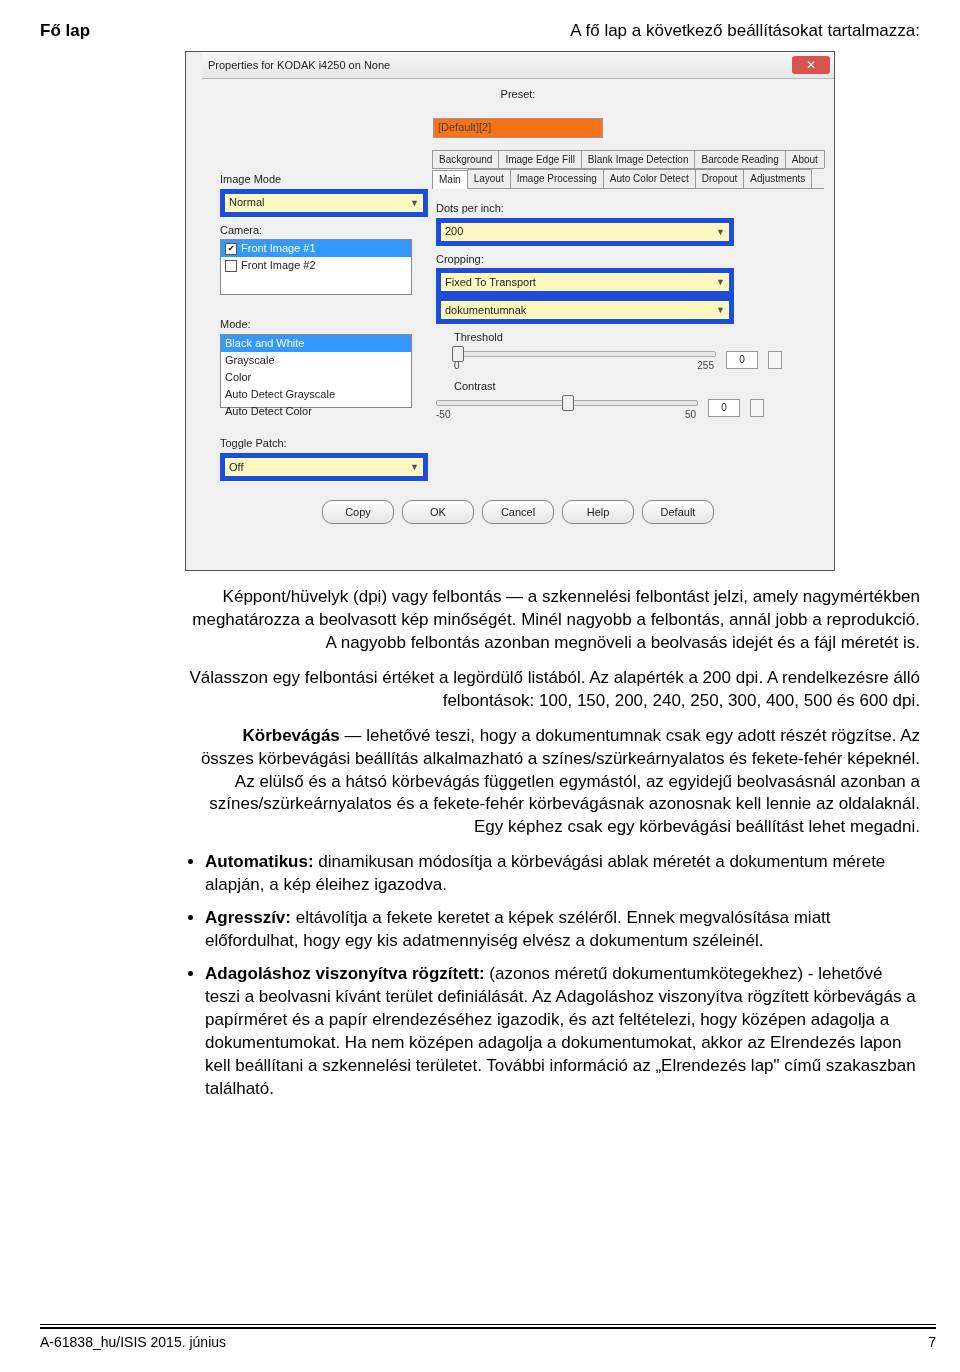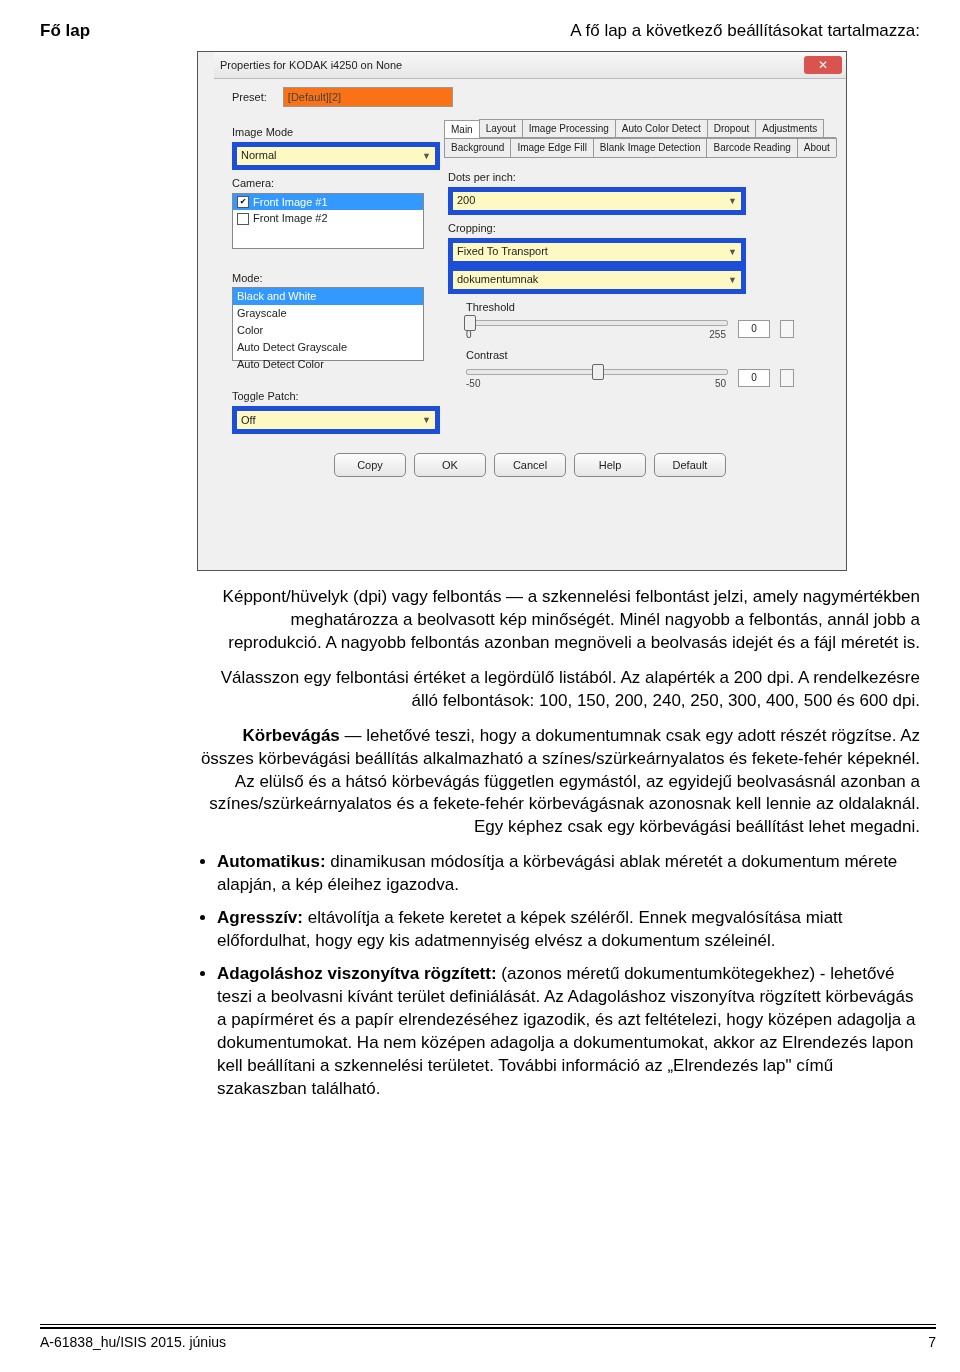--- a/index.html
+++ b/index.html
@@ -13,21 +13,21 @@
   }
   .page {
     width: 960px;
     height: 1372px;
     position: relative;
     box-sizing: border-box;
     padding: 20px 40px 0 40px;
   }
   .two-col {
     display: flex;
-    gap: 42px;
+    gap: 30px;
   }
   .left-col {
     width: 115px;
     flex-shrink: 0;
   }
   .right-col {
     flex: 1;
   }
   .section-title {
     font-weight: bold;
@@ -71,38 +71,40 @@
     position: absolute;
     right: 4px;
     top: 4px;
   }
   .preset-row {
     display: flex;
     align-items: center;
     padding: 8px 18px;
     gap: 16px;
     font-size: 11px;
+    flex-direction: column;
   }
   .preset-box {
     border: 1px solid #999;
     background: #f97316;
     width: 160px;
     height: 18px;
     padding: 0 4px;
     display: flex;
     align-items: center;
     color: #444;
   }
   .dlg-body {
     display: flex;
     padding: 4px 10px 8px 18px;
     gap: 12px;
   }
   .dlg-left {
     width: 200px;
+    margin-top: 16px;
   }
   .dlg-right {
     flex: 1;
   }
   .field-label {
     font-size: 11px;
     margin-bottom: 2px;
     margin-top: 6px;
   }
   .combo {
@@ -219,21 +221,21 @@
   .dlg-buttons {
     display: flex;
     justify-content: center;
     gap: 8px;
     padding: 10px 0 8px 0;
     border-top: 1px solid transparent;
   }
   .dlg-btn {
     border: 1px solid #888;
     background: linear-gradient(#fdfdfd, #e6e6e6);
-    border-radius: 5px;
+    border-radius: 10px;
     width: 70px;
     height: 22px;
     font-size: 11px;
     display: flex;
     align-items: center;
     justify-content: center;
   }
   .body-text p {
     margin: 0 0 12px 0;
     text-align: right;
@@ -317,34 +319,34 @@
             </div>
 
             <div class="field-label" style="margin-top:28px">Toggle Patch:</div>
             <div class="combo">
               <span>Off</span>
               <span class="arrow">▼</span>
             </div>
           </div>
 
           <div class="dlg-right">
+            <div class="tabs-row top">
+              <div class="tab">Background</div>
+              <div class="tab">Image Edge Fill</div>
+              <div class="tab">Blank Image Detection</div>
+              <div class="tab">Barcode Reading</div>
+              <div class="tab">About</div>
+            </div>
             <div class="tabs-row bottom">
               <div class="tab active">Main</div>
               <div class="tab">Layout</div>
               <div class="tab">Image Processing</div>
               <div class="tab">Auto Color Detect</div>
               <div class="tab">Dropout</div>
               <div class="tab">Adjustments</div>
-            </div>
-            <div class="tabs-row top">
-              <div class="tab">Background</div>
-              <div class="tab">Image Edge Fill</div>
-              <div class="tab">Blank Image Detection</div>
-              <div class="tab">Barcode Reading</div>
-              <div class="tab">About</div>
             </div>
 
             <div style="padding:6px 4px">
               <div class="field-label">Dots per inch:</div>
               <div class="combo" style="width:280px">
                 <span>200</span>
                 <span class="arrow">▼</span>
               </div>
 
               <div class="field-label">Cropping:</div>
@@ -370,21 +372,21 @@
                       <span>255</span>
                     </div>
                   </div>
                   <span class="slider-num">0</span>
                   <span class="spinner"></span>
                 </div>
               </div>
 
               <div class="slider-row">
                 <div class="field-label" style="margin-left:18px">Contrast</div>
-                <div style="display:flex; align-items:center; gap:10px; margin-left:18px">
+                <div style="display:flex; align-items:center; gap:10px; ">
                   <div>
                     <div class="slider-track">
                       <div class="slider-thumb" style="left:125px"></div>
                     </div>
                     <div class="slider-scale">
                       <span>-50</span>
                       <span>50</span>
                     </div>
                   </div>
                   <span class="slider-num">0</span>

